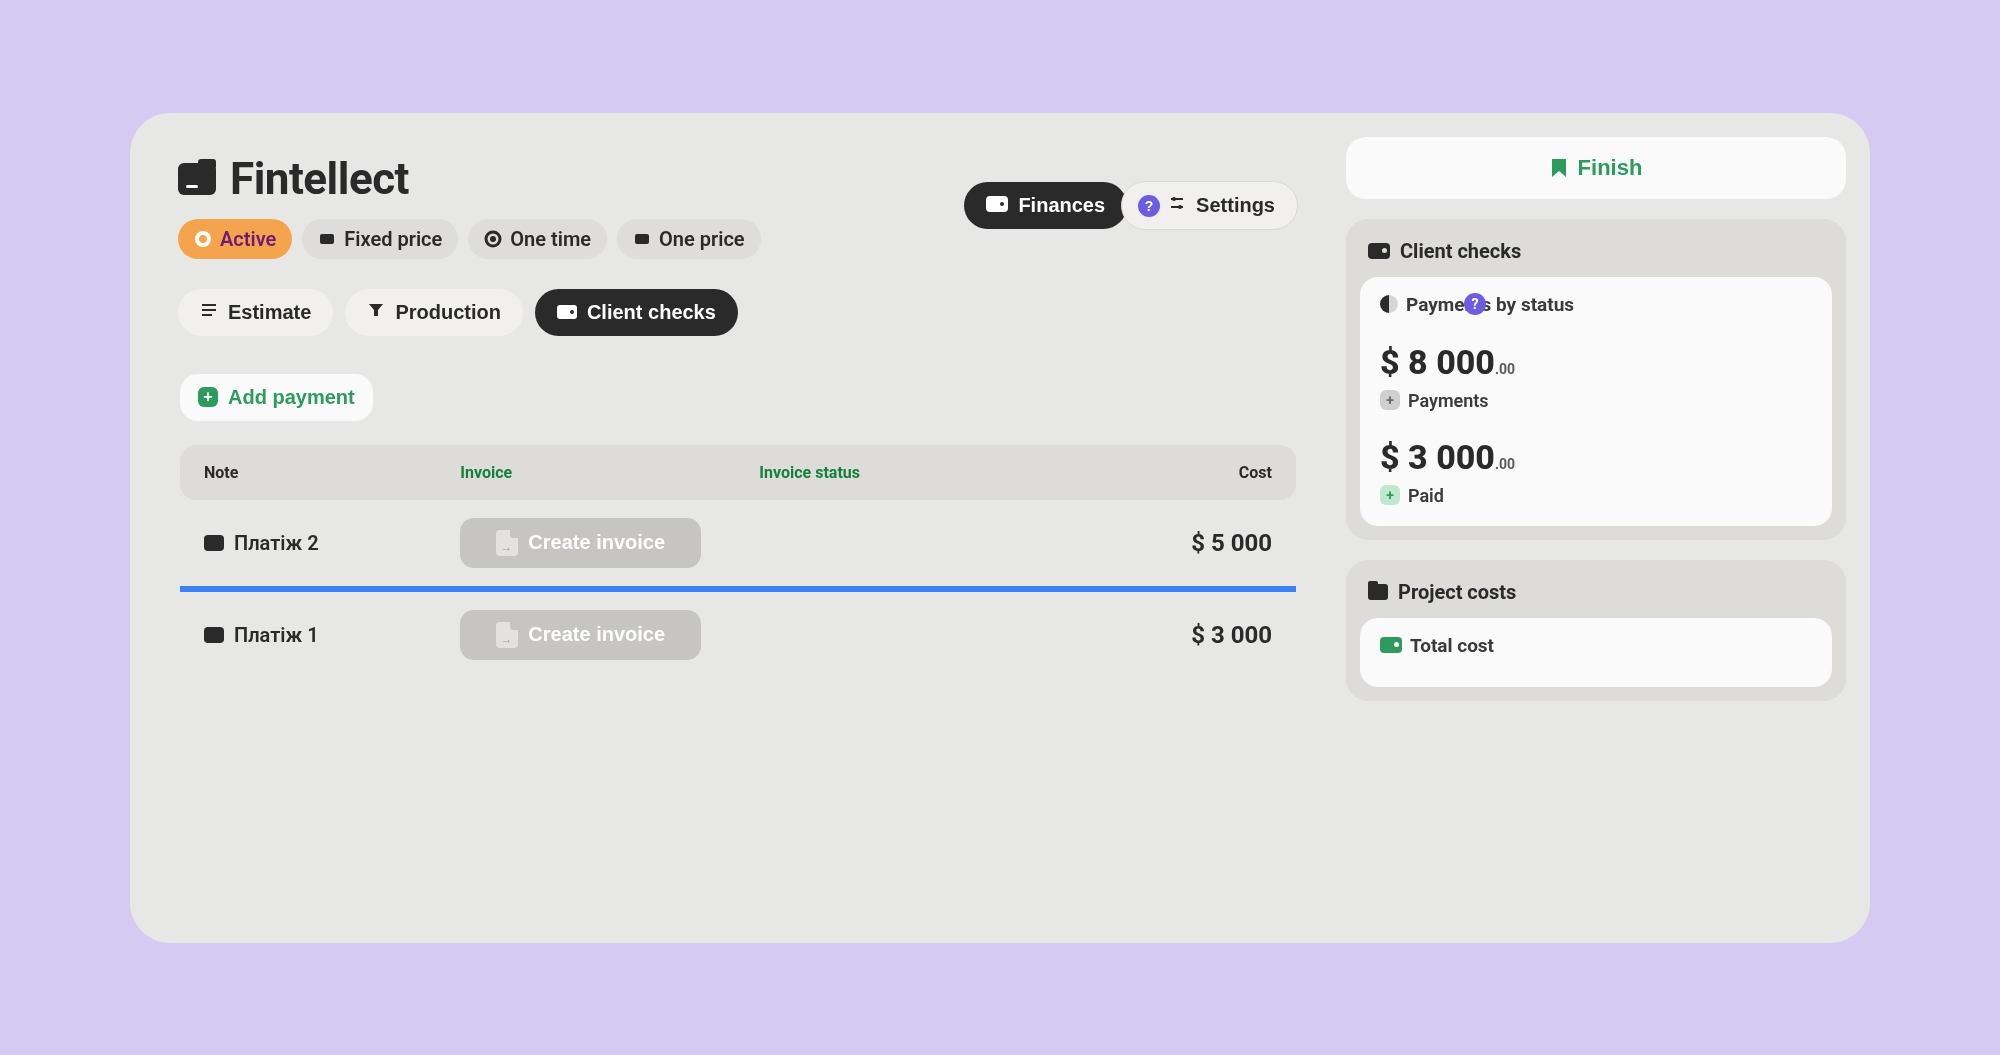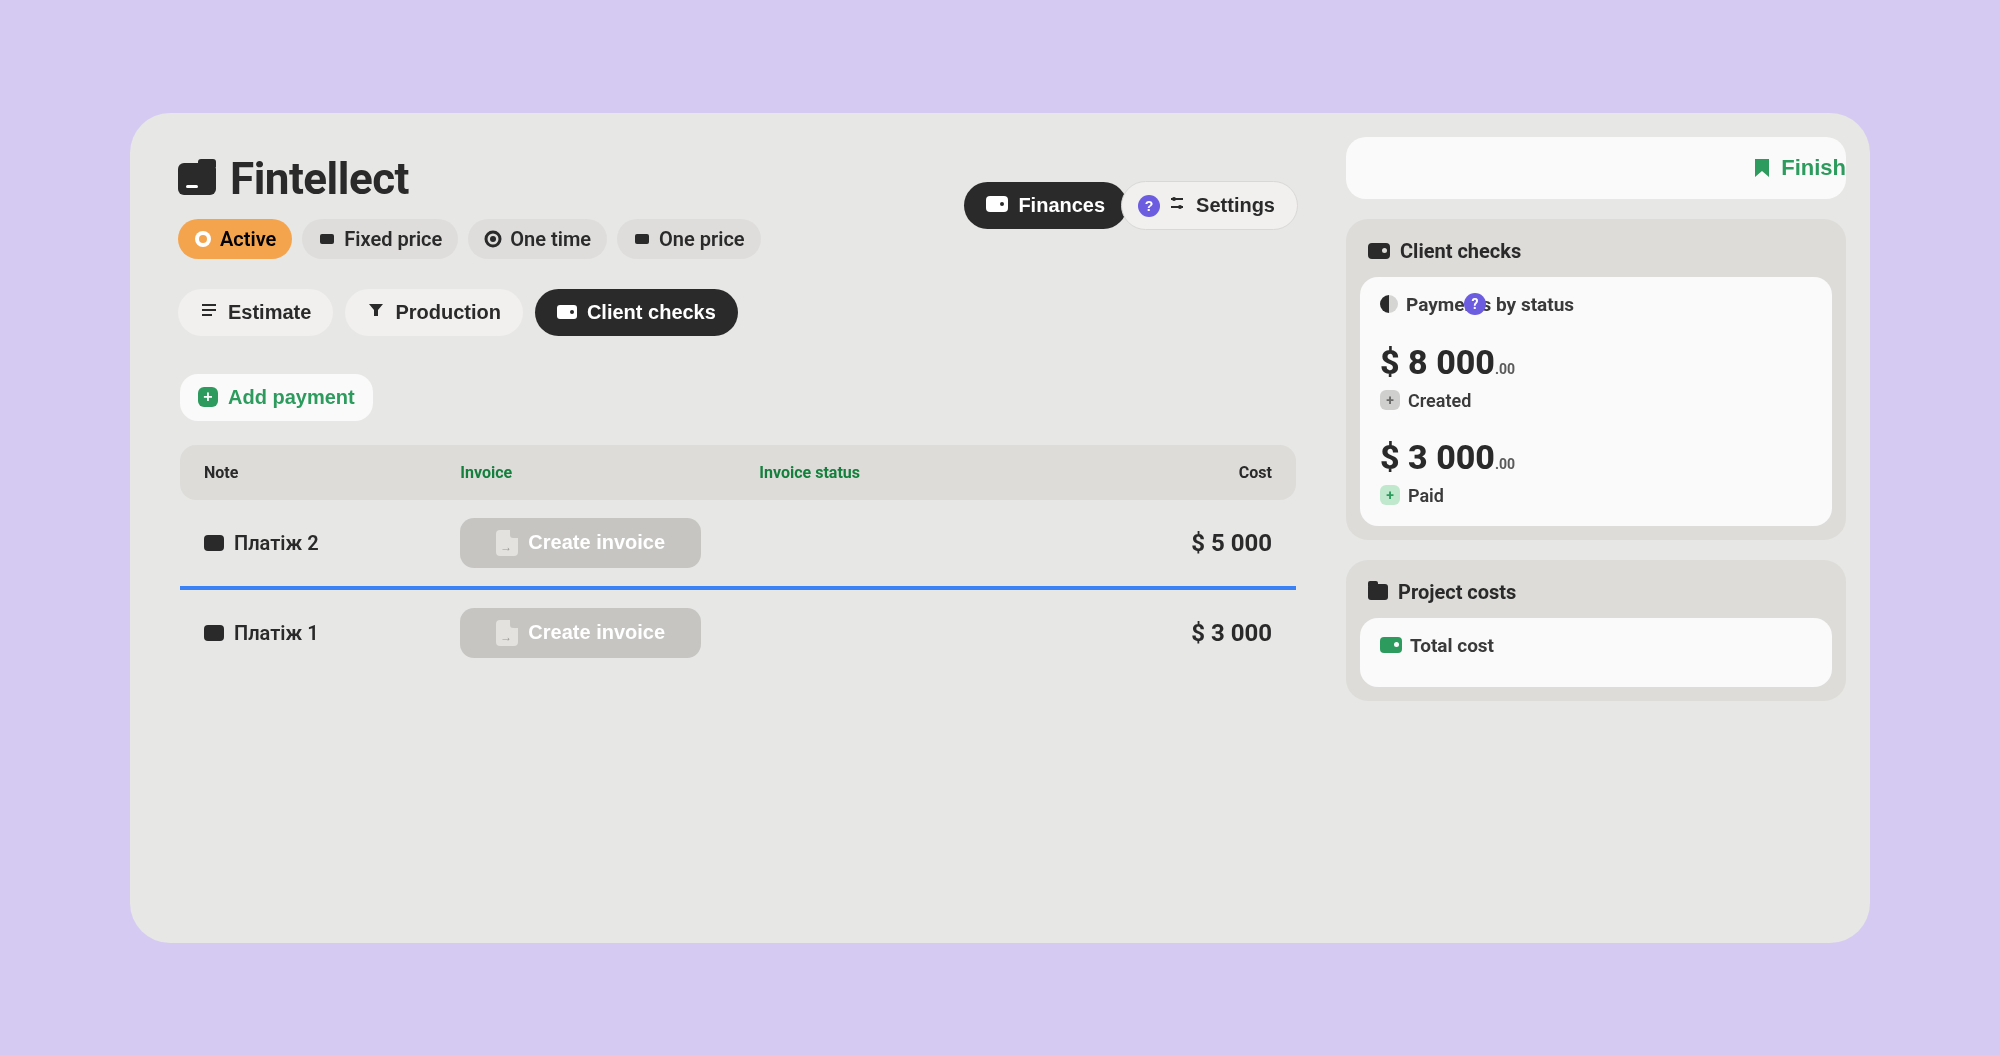--- a/index.html
+++ b/index.html
@@ -46,21 +46,21 @@
   content: ""; position: absolute; bottom: 7px; left: 8px; width: 12px; height: 3px;
   background: #fff; border-radius: 2px;
 }
 .page-title { font-size: 44px; font-weight: 700; color: #2a2a2a; letter-spacing: -0.5px; }
 .chips { display: flex; gap: 10px; }
 .chip {
   display: inline-flex; align-items: center; gap: 8px;
   padding: 8px 16px; border-radius: 22px; font-size: 20px; font-weight: 600;
   background: #dedddb; color: #2a2a2a;
 }
-.chip.active { background: #f5a44e; color: #000000; }
+.chip.active { background: #f5a44e; color: #701a75; }
 .chip-ico { width: 18px; height: 18px; display: inline-flex; align-items: center; justify-content: center; }
 .header-right { display: flex; align-items: center; gap: 0; }
 .btn-pill {
   display: inline-flex; align-items: center; gap: 10px; padding: 12px 22px;
   border-radius: 26px; font-size: 20px; font-weight: 600;
   background: #2a2a2a; color: #fff; border: none;
 }
 .btn-pill.light { background: #f1f0ee; color: #2a2a2a; border: 1px solid #d8d8d6; }
 .btn-pill.light { margin-left: -6px; padding-left: 16px; }
 .badge-q {
@@ -90,21 +90,21 @@
 .table { margin-top: 24px; }
 .thead {
   display: grid; grid-template-columns: 1.2fr 1.4fr 1.4fr 1fr;
   background: #dddcd9; border-radius: 16px; padding: 18px 24px;
   font-size: 16px; font-weight: 700; color: #2a2a2a;
 }
 .thead .muted { color: #15803d; }
 .thead .right { text-align: right; }
 .trow {
   display: grid; grid-template-columns: 1.2fr 1.4fr 1.4fr 1fr;
-  align-items: center; padding: 18px 24px; border-bottom: 4px solid #3b82f6;
+  align-items: center; padding: 18px 24px; border-bottom: 6px solid #3b82f6;
 }
 .trow:last-child { border-bottom: none; }
 .cell-note { display: flex; align-items: center; gap: 10px; font-size: 20px; font-weight: 600; color: #2a2a2a; }
 .chat-ico {
   width: 20px; height: 16px; background: #2a2a2a; border-radius: 4px; position: relative;
 }
 .chat-ico::after {
   content: ""; position: absolute; bottom: -4px; left: 4px;
   border: 4px solid transparent; border-top-color: #2a2a2a;
 }
@@ -121,21 +121,21 @@
   content: ""; position: absolute; top: 0; right: 0; width: 8px; height: 8px;
   background: #c6c5c2; border-bottom-left-radius: 3px;
 }
 .doc-ico::after {
   content: "→"; position: absolute; left: 4px; bottom: 2px; font-size: 12px; color: #9a9a97;
 }
 .cell-cost { text-align: right; font-size: 24px; font-weight: 700; color: #2a2a2a; }
 .side-panel { width: 500px; display: flex; flex-direction: column; gap: 20px; }
 .finish-btn {
   background: #fafafa; border-radius: 20px; padding: 18px 0;
-  display: flex; align-items: center; justify-content: flex-end; gap: 10px;
+  display: flex; align-items: center; justify-content: center; gap: 10px;
   font-size: 22px; font-weight: 700; color: #2e9b5e; border: none;
 }
 .flag-ico {
   width: 18px; height: 22px; position: relative;
 }
 .flag-ico svg { width: 100%; height: 100%; }
 .side-card {
   background: #dddcd9; border-radius: 22px; padding: 14px;
 }
 .side-card-head {
@@ -359,21 +359,21 @@
             <span class="badge-q" style="position:absolute;left:58px;top:0;">?</span>
           </span>
         </div>
 
         <div class="status-block">
           <div class="amount-line">
             <span>$ 8 000</span><span class="cents">.00</span>
           </div>
           <div class="status-row">
             <span class="badge-sq gray">+</span>
-            <span>Created</span>
+            <span>Payments</span>
           </div>
         </div>
 
 
         <div class="status-block">
           <div class="amount-line">
             <span>$ 3 000</span><span class="cents">.00</span>
           </div>
           <div class="status-row">
             <span class="badge-sq green">+</span>

